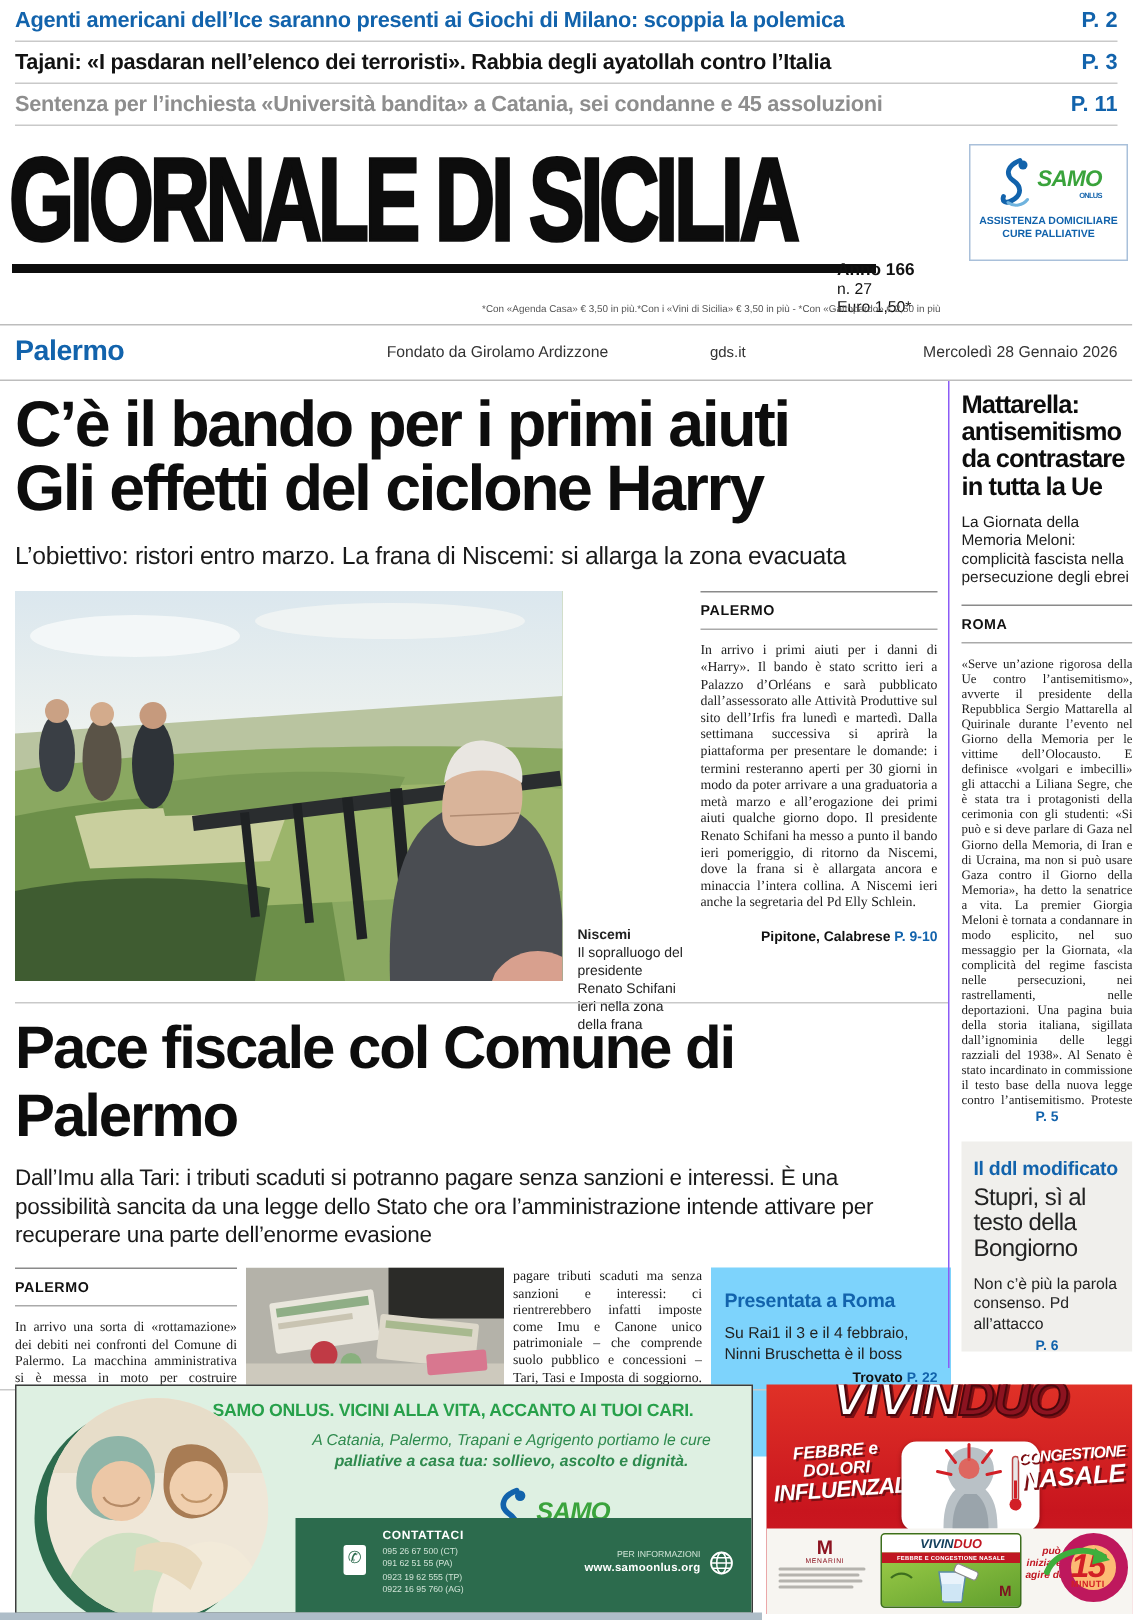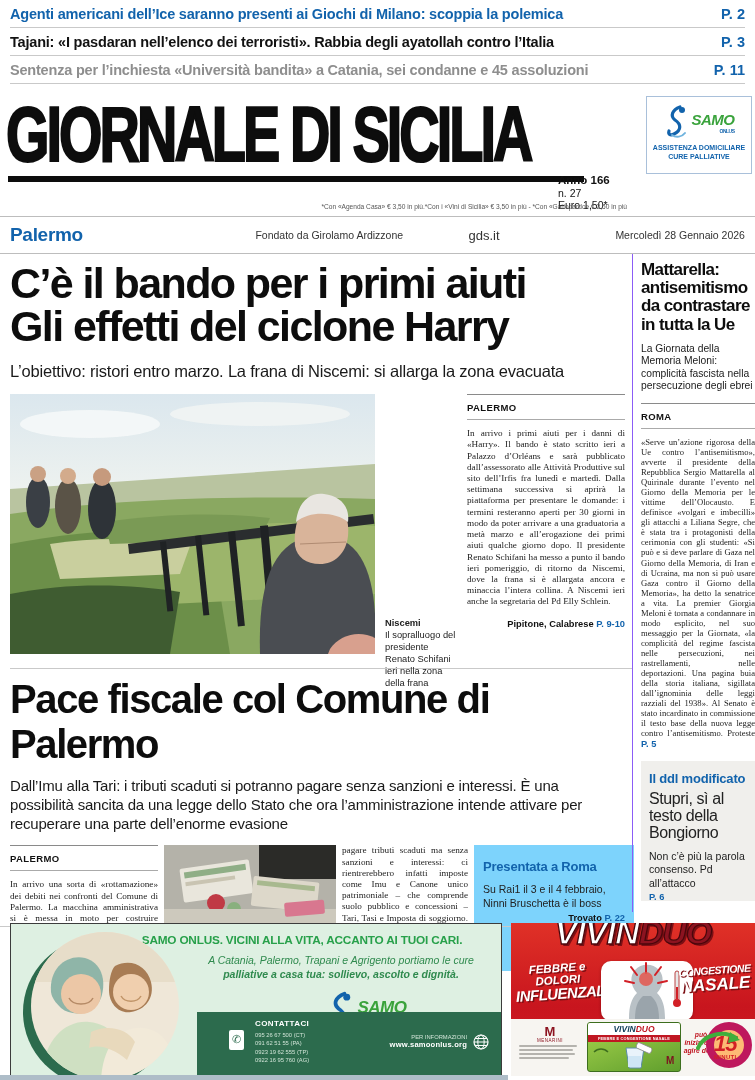--- a/index.html
+++ b/index.html
@@ -34,21 +34,21 @@
   .samo-word { font-size:15px; font-weight:bold; color:#3aa33c; letter-spacing:-0.5px; font-style:italic; }
   .samo-word small{ display:block; font-size:5px; color:#1263ac; font-style:normal; text-align:right;}
   .samo-box .l1 { font-size:7px; font-weight:bold; color:#1263ac; line-height:1.25; }
 
   
   .datebar { display:flex; align-items:center; justify-content:space-between;
              border-top:1px solid #bdbdbd; border-bottom:1px solid #bdbdbd;
              margin:0 0 0 0; padding:7px 10px; }
   .datebar .ed { color:#1263ac; font-size:19px; font-weight:bold; letter-spacing:-0.3px; width:180px;}
   .datebar .fo { font-size:10.5px; color:#333; }
-  .datebar .gd { font-size:13px; color:#333; }
+  .datebar .gd { font-size:10px; color:#333; }
   .datebar .dt { font-size:10.5px; color:#333; width:180px; text-align:right; }
 
   
   .main { display:flex; padding:0 0 0 10px; height:658px; }
   .colmain { width:622px; }
   .rail { width:123px; border-left:1px solid #8b5cf6; padding-left:8px; margin-left:0; }
 
   .lead-h { margin-top:8px; font-size:43px; font-weight:bold; letter-spacing:-1.6px;
             line-height:0.99; color:#0d0d0d; }
   .lead-h span{ display:block; }
@@ -87,21 +87,21 @@
   .fiction-box { width:160px; flex:none; background:#7dd3fc; padding:14px 9px; height:126px; }
   .kicker { color:#1263ac; font-size:13px; font-weight:bold; letter-spacing:-0.2px; }
   .boxtitle { font-size:17px; color:#222; letter-spacing:-0.4px; line-height:1.05; margin-top:5px; }
   .boxtext { font-size:10.5px; color:#222; margin-top:9px; line-height:1.25; }
 
   .rail-h { margin-top:7px; font-size:17px; font-weight:bold; letter-spacing:-0.6px;
             line-height:1.07; color:#0d0d0d; }
   .rail-sf { margin-top:9px; font-size:10.3px; line-height:1.22; color:#1a1a1a; }
   .rail .dateline{ margin-top:10px; }
   .news-rail { height:300px; font-size:8.6px; line-height:1.17; }
-  .rail-pg { text-align:left; font-size:9.3px; font-weight:bold; color:#1263ac; margin-top:2px;}
+  .rail-pg { text-align:center; font-size:9.3px; font-weight:bold; color:#1263ac; margin-top:2px;}
   .ddl-box { background:#f0efec; margin-top:12px; padding:10px 8px; height:140px; }
   .ddl-box .boxtitle{ font-size:16px; }
 
   
   .ads-rule { border-top:1px solid #c9c9c9; margin:6px 0 0 0; }
   .ads { position:absolute; top:920px; left:0; width:755px; height:160px; }
   .samo-ad { position:absolute; left:10px; top:3px; width:492px; height:153px;
              background:#def0e2; border:1px solid #3c3c3c; overflow:hidden; }
   .samo-ad .head { position:absolute; top:9px; left:96px; width:390px; text-align:center;
                    color:#27a04a; font-weight:bold; font-size:11.8px; letter-spacing:-0.2px;}

